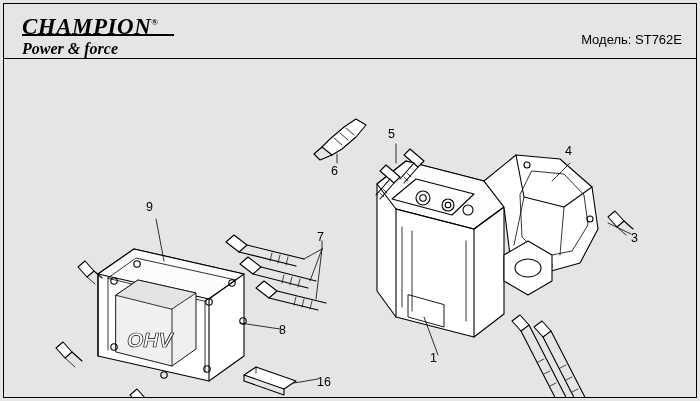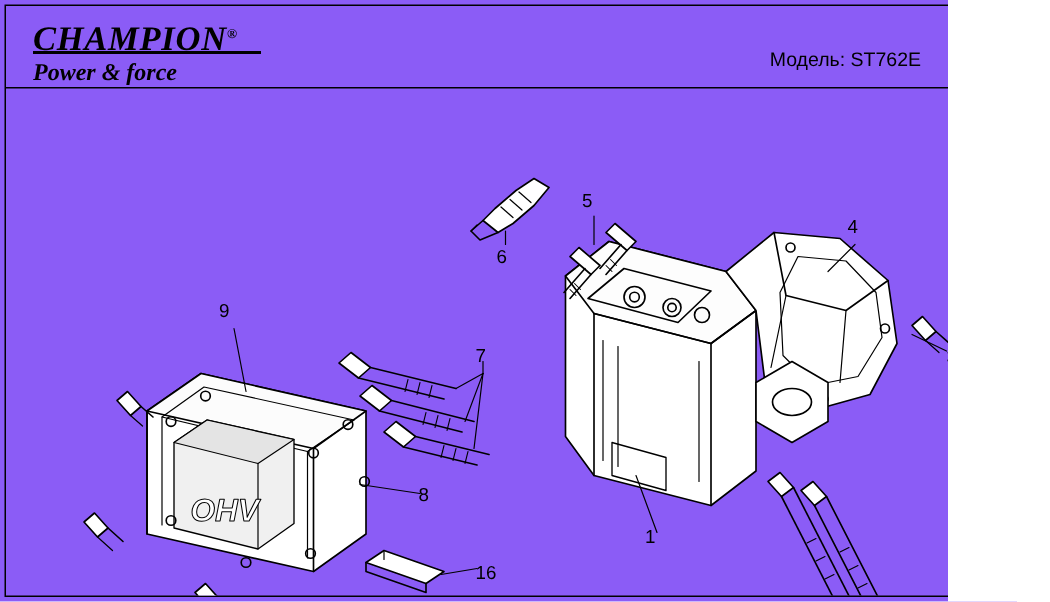--- a/index.html
+++ b/index.html
@@ -2,23 +2,23 @@
 <html><head>
 <meta charset="utf-8">
 <style>
   html, body {
     margin: 0;
     padding: 0;
     background: #ffffff;
   }
   #page {
     position: relative;
-    width: 632px;
+    width: 700px;
     height: 401px;
-    background: #8b5cf6;
+    background: #e5e5e5;
     font-family: "Liberation Sans", sans-serif;
     overflow: hidden;
   }
   .frame {
     position: absolute;
     left: 3px;
     top: 3px;
     width: 694px;
     height: 395px;
     border: 1px solid #000;

